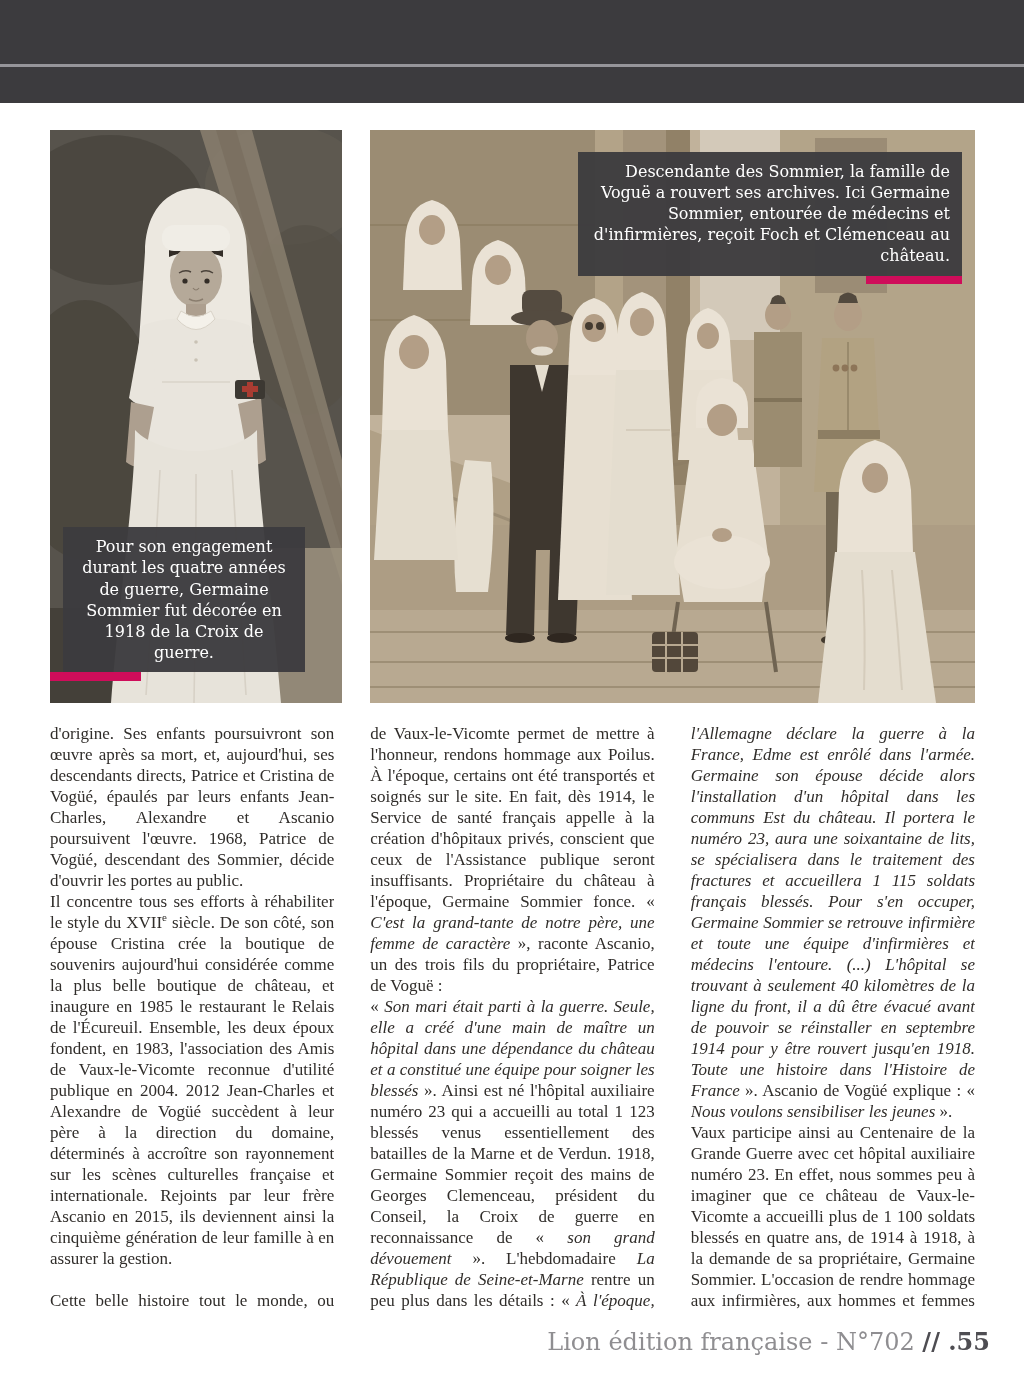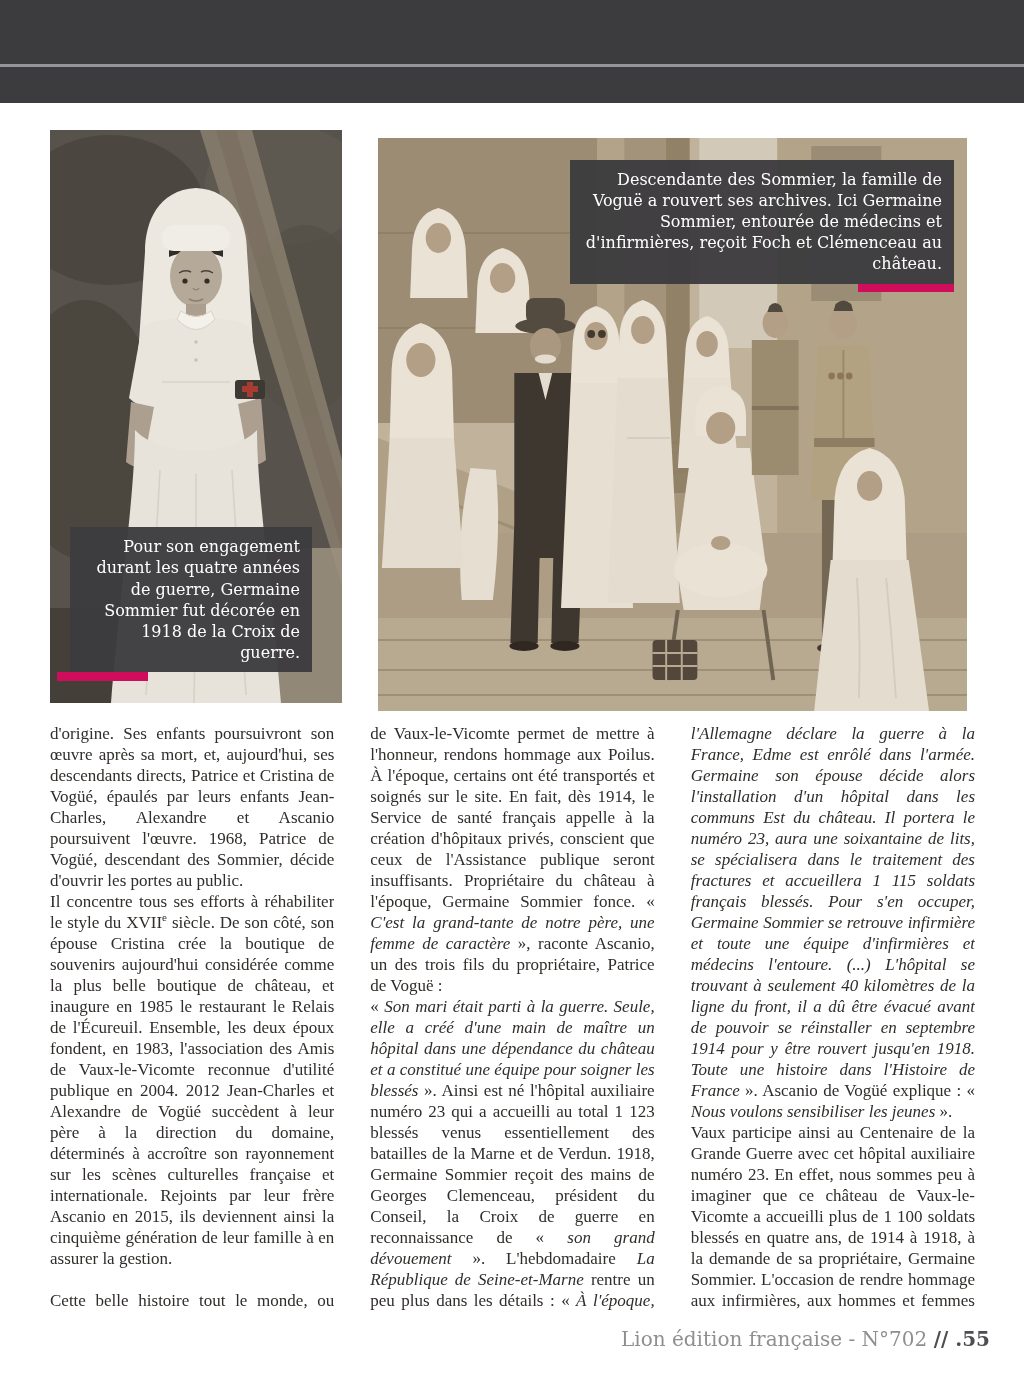--- a/index.html
+++ b/index.html
@@ -12,38 +12,38 @@
 
   
   .photos{position:absolute;top:130px;left:50px;width:925px;height:573px;display:flex;gap:28px;}
   .photo{position:relative;height:573px;}
   .photo-left{width:292px;}
   .photo-right{flex:1;}
   .photo svg{display:block;width:100%;height:100%;}
 
   .cap{position:absolute;background:rgba(60,59,62,0.96);color:#ffffff;
        font-family:"DejaVu Serif", serif;font-size:16px;line-height:1.32;padding:9px 12px;}
-  .cap-left{left:20px;bottom:31px;width:218px;text-align:right;}
+  .cap-left{left:13px;bottom:31px;width:218px;text-align:center;}
   .cap-right{top:22px;right:13px;width:360px;text-align:right;}
   .accent{position:absolute;background:#cf0d5a;}
   .accent-left{left:-13px;bottom:-9px;width:91px;height:9px;}
   .accent-right{right:0;bottom:-8px;width:96px;height:8px;}
 
   
   .article{position:absolute;top:723px;left:50px;width:925px;height:590px;
            display:grid;grid-template-columns:repeat(3,1fr);column-gap:36px;}
   .col{font-size:17px;line-height:21px;color:#302d2a;text-align:justify;overflow:hidden;}
   .col p{margin:0;}
   .col p.gap{margin-top:21px;}
   .col sup{font-size:11px;line-height:0;}
   .col i{}
 
   
   .page-footer{position:absolute;top:1327px;right:34px;font-family:"DejaVu Serif", serif;
-               font-size:20px;color:#8f8e91;}
+               font-size:24px;color:#8f8e91;}
   .footer-bold{font-weight:bold;color:#4e4d52;}
 </style>
 </head>
 <body>
 
 <div class="page">
 
   <div class="bar-a"></div>
   <div class="bar-line"></div>
   <div class="bar-b"></div>
@@ -92,21 +92,21 @@
           <path d="M146,344 q0,112 -2,229" stroke="#d7d1c6" stroke-width="1.6" fill="none"></path>
           <path d="M182,340 q7,110 14,225" stroke="#d7d1c6" stroke-width="1.6" fill="none"></path>
         </g>
       </svg>
       <figcaption class="cap cap-left">
         <span>Pour son engagement durant les quatre années de guerre, Germaine Sommier fut décorée en 1918 de la Croix de guerre.</span>
         <span class="accent accent-left"></span>
       </figcaption>
     </figure>
 
-    <figure class="photo photo-right" style="margin:8px">
+    <figure class="photo photo-right" style="margin:0">
       <svg viewBox="0 0 605 573" preserveAspectRatio="none">
         <rect width="605" height="573" fill="#c3b6a1"></rect>
         <rect x="330" y="0" width="275" height="210" fill="#d6cfc2"></rect>
         <rect x="410" y="0" width="195" height="430" fill="#b4a68e"></rect>
         <rect x="445" y="8" width="72" height="155" fill="#7a6e5d" opacity="0.45"></rect>
         <rect x="530" y="30" width="60" height="120" fill="#8f8169" opacity="0.4"></rect>
         <rect x="0" y="0" width="235" height="285" fill="#9a8c76"></rect>
         <line x1="0" y1="95" x2="235" y2="95" stroke="#87795f" stroke-width="2" opacity="0.6"></line>
         <line x1="0" y1="190" x2="235" y2="190" stroke="#87795f" stroke-width="2" opacity="0.6"></line>
         <g>

